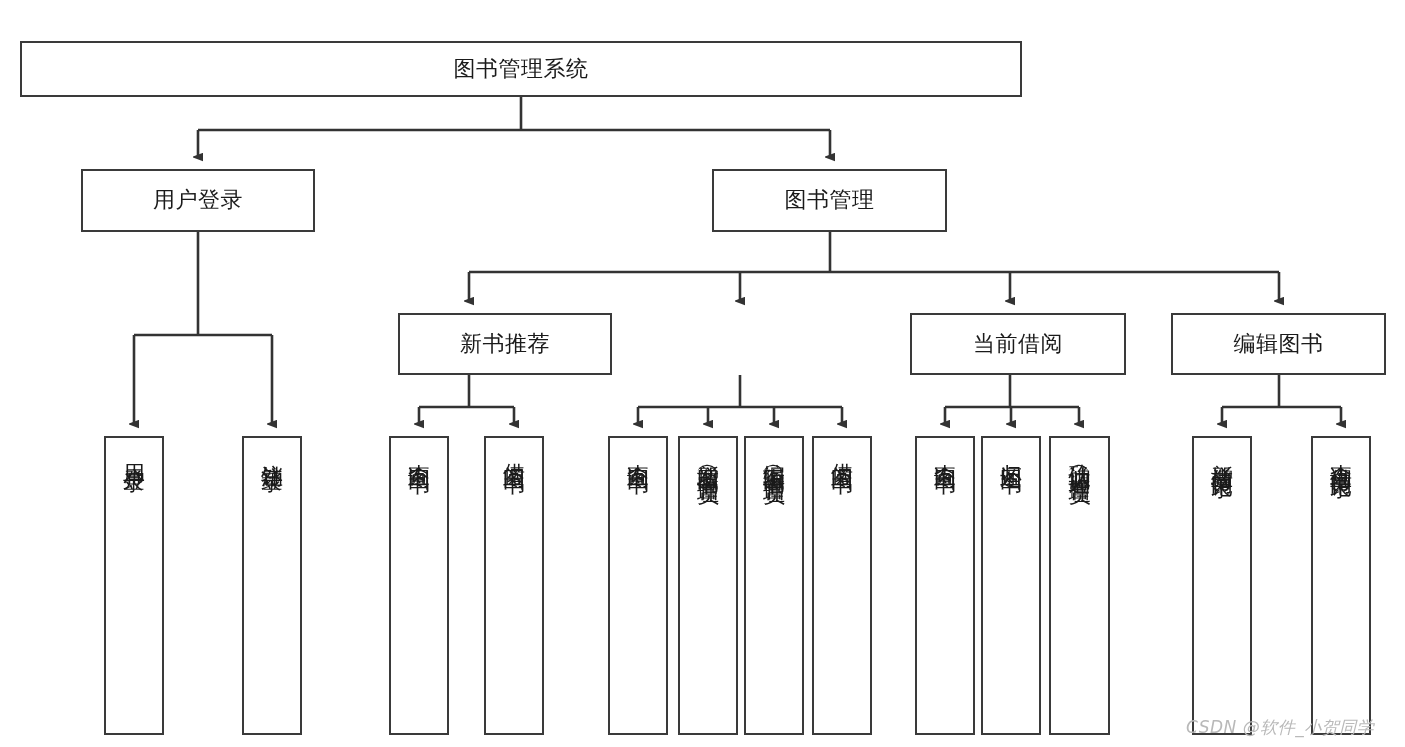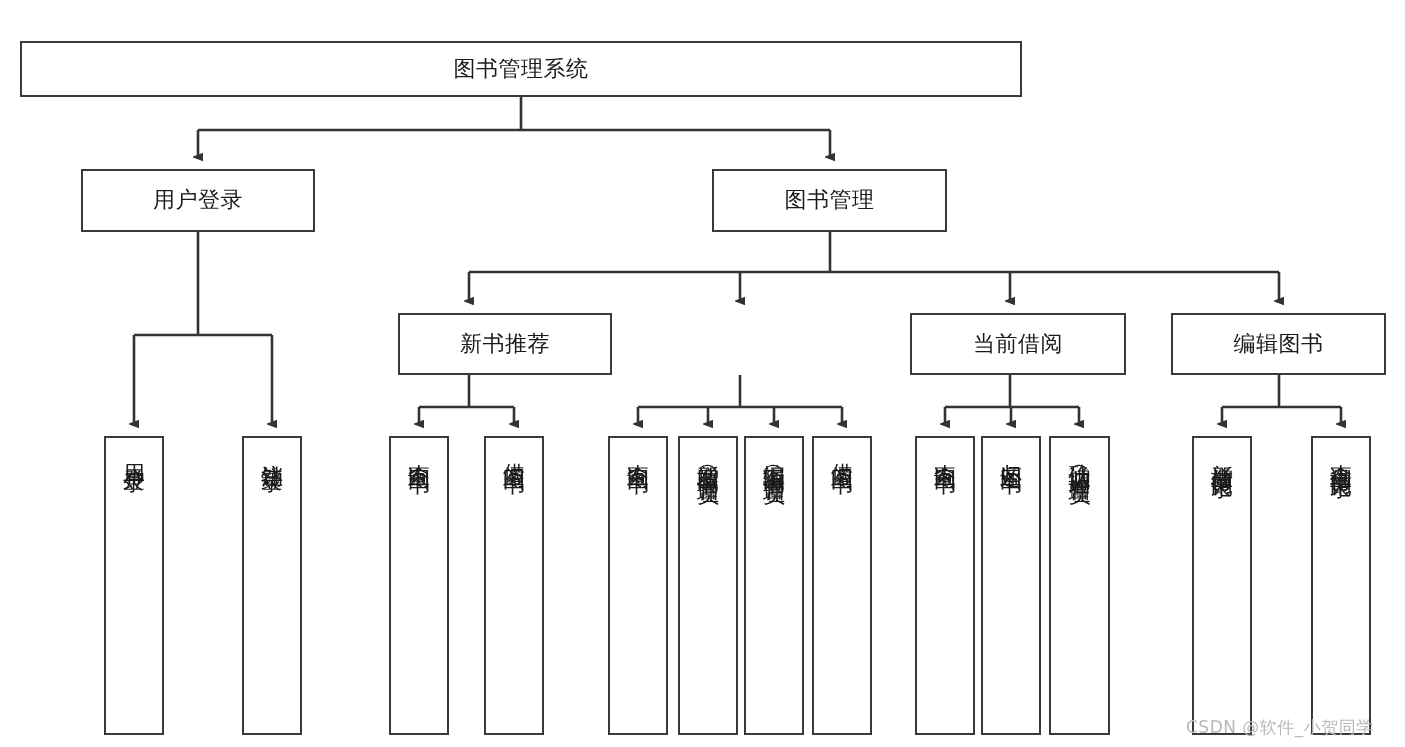--- a/index.html
+++ b/index.html
@@ -58,20 +58,21 @@
   }
   .watermark {
     position: absolute;
     left: 1186px;
     top: 716px;
     font-size: 17px;
     color: #b9b9b9;
     white-space: nowrap;
     letter-spacing: 0.5px;
     font-family: "DejaVu Sans", "Liberation Sans", sans-serif;
+    font-style: italic;
   }
 </style>
 </head>
 <body>
 
 <div id="canvas">
 
   <svg class="edges" viewBox="0 0 1405 747">
     <defs>
       <marker id="arrow" markerWidth="10" markerHeight="10" refX="4.2" refY="5" orient="auto" markerUnits="userSpaceOnUse">

